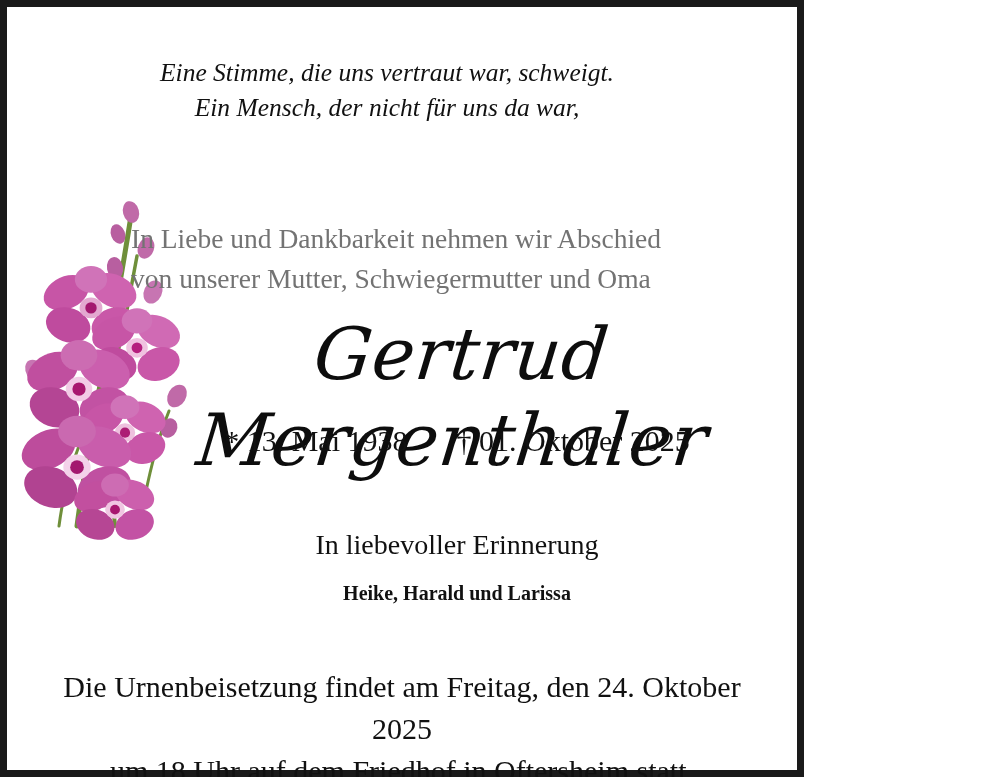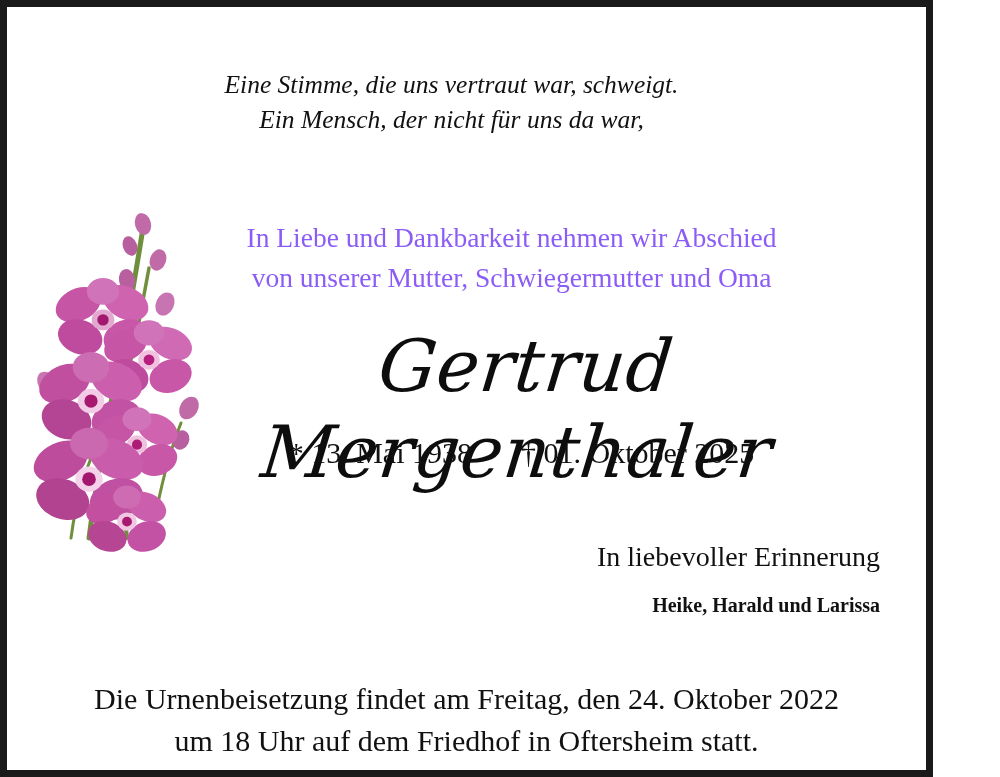--- a/index.html
+++ b/index.html
@@ -10,25 +10,25 @@
   body {
     width: 1000px;
     height: 777px;
     font-family: "Liberation Serif", serif;
     color: #000000;
     overflow: hidden;
   }
   .notice {
     position: relative;
     box-sizing: border-box;
-    width: 933px;
+    width: 804px;
     height: 777px;
     background: #ffffff;
     border: 7px solid #1a1a1a;
-    padding: 16px;
+    padding: 4px;
   }
   .inner {
     position: relative;
     width: 100%;
     height: 100%;
   }
 
   
   .verse {
     position: absolute;
@@ -43,27 +43,26 @@
     color: #111;
   }
   .verse .line {
     display: block;
     white-space: nowrap;
   }
 
   
   .intro {
     position: absolute;
-    top: 195px;
+    top: 208px;
     left: 120px;
     right: 30px;
-    text-align: center;
     font-size: 27.5px;
     line-height: 40px;
-    color: #8b5cf6;
+    color: #737373;
   }
   .intro .line { display: block; }
 
   
   .name {
     position: absolute;
     top: 300px;
     left: 140px;
     right: 30px;
     text-align: center;
@@ -89,21 +88,21 @@
     color: #111;
   }
   .dates .gap { display: inline-block; width: 34px; }
 
   
   .memory {
     position: absolute;
     top: 513px;
     left: 140px;
     right: 30px;
-    text-align: right;
+    text-align: center;
     font-size: 28px;
     line-height: 42px;
     color: #111;
   }
   .memory .survivors {
     display: block;
     font-weight: bold;
     font-size: 20px;
     margin-top: 6px;
   }
@@ -242,18 +241,18 @@
       <span class="gap"></span>
       <span>† 01. Oktober 2025</span>
     </div>
 
     <div class="memory">
       <span>In liebevoller Erinnerung</span>
       <span class="survivors">Heike, Harald und Larissa</span>
     </div>
 
     <div class="funeral">
-      <span class="line">Die Urnenbeisetzung findet am Freitag, den  24. Oktober 2022</span>
+      <span class="line">Die Urnenbeisetzung findet am Freitag, den  24. Oktober 2025</span>
       <span class="line">um 18 Uhr auf dem Friedhof in Oftersheim statt.</span>
     </div>
 
   </div>
 </div>
 
 </body></html>

